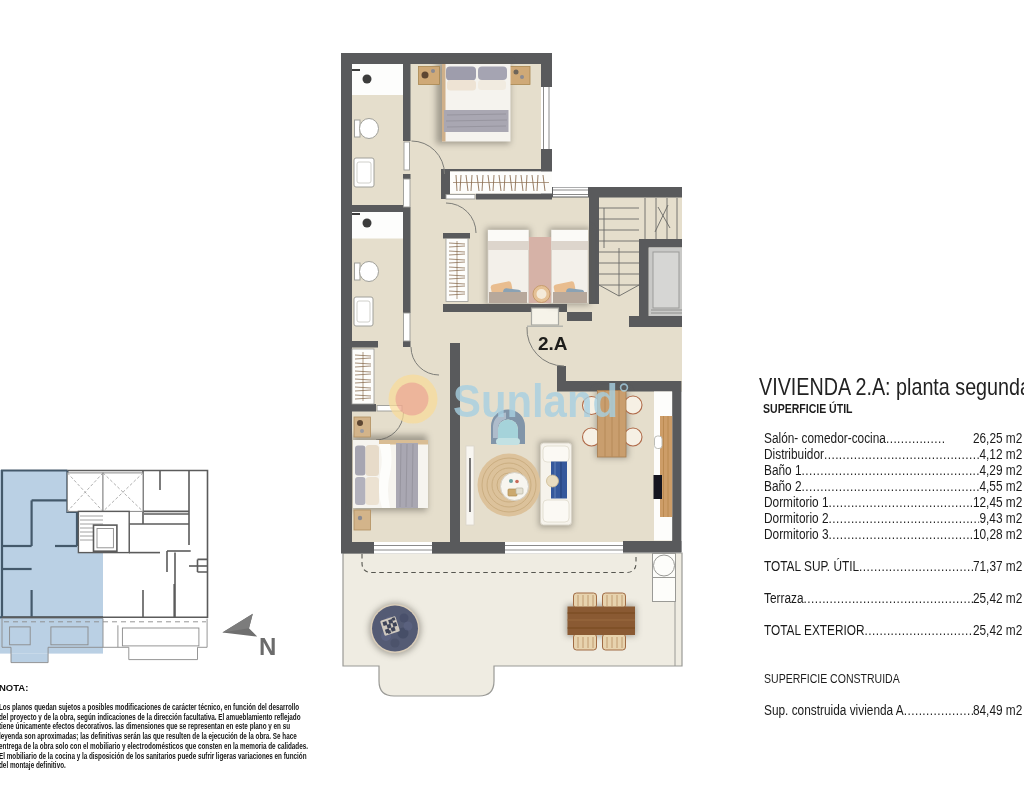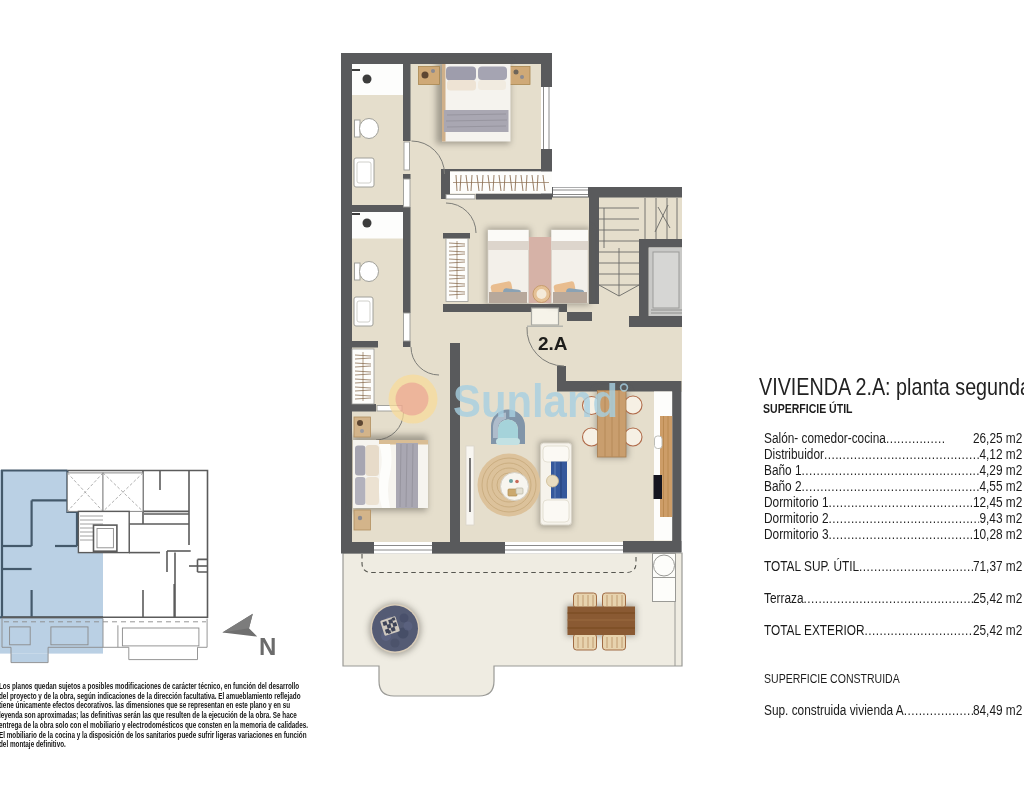--- a/index.html
+++ b/index.html
@@ -535,20 +535,21 @@
       <span class="val">25,42 m2</span>
     </div>
 <div class="sec" style="left:764px;top:671px;font-weight:normal;font-size:13.5px;">SUPERFICIE CONSTRUIDA</div>
 <div class="row" style="top:702px;">
       <span>Sup. construida vivienda A</span>
       <span class="lead">........................................................................................................................</span>
       <span class="val">84,49 m2</span>
     </div>
 
 <div id="nota">
+  <div class="h">NOTA:</div>
   <div class="p">Los planos quedan sujetos a posibles modificaciones de carácter técnico, en función del desarrollo<br>
 del proyecto y de la obra, según indicaciones de la dirección facultativa. El amueblamiento reflejado<br>
 tiene únicamente efectos decorativos. las dimensiones que se representan en este plano y en su<br>
 leyenda son aproximadas; las definitivas serán las que resulten de la ejecución de la obra. Se hace<br>
 entrega de la obra solo con el mobiliario y electrodomésticos que consten en la memoria de calidades.<br>
 El mobiliario de la cocina y la disposición de los sanitarios puede sufrir ligeras variaciones en función<br>
 del montaje definitivo.</div>
 </div>
 </div>
 

